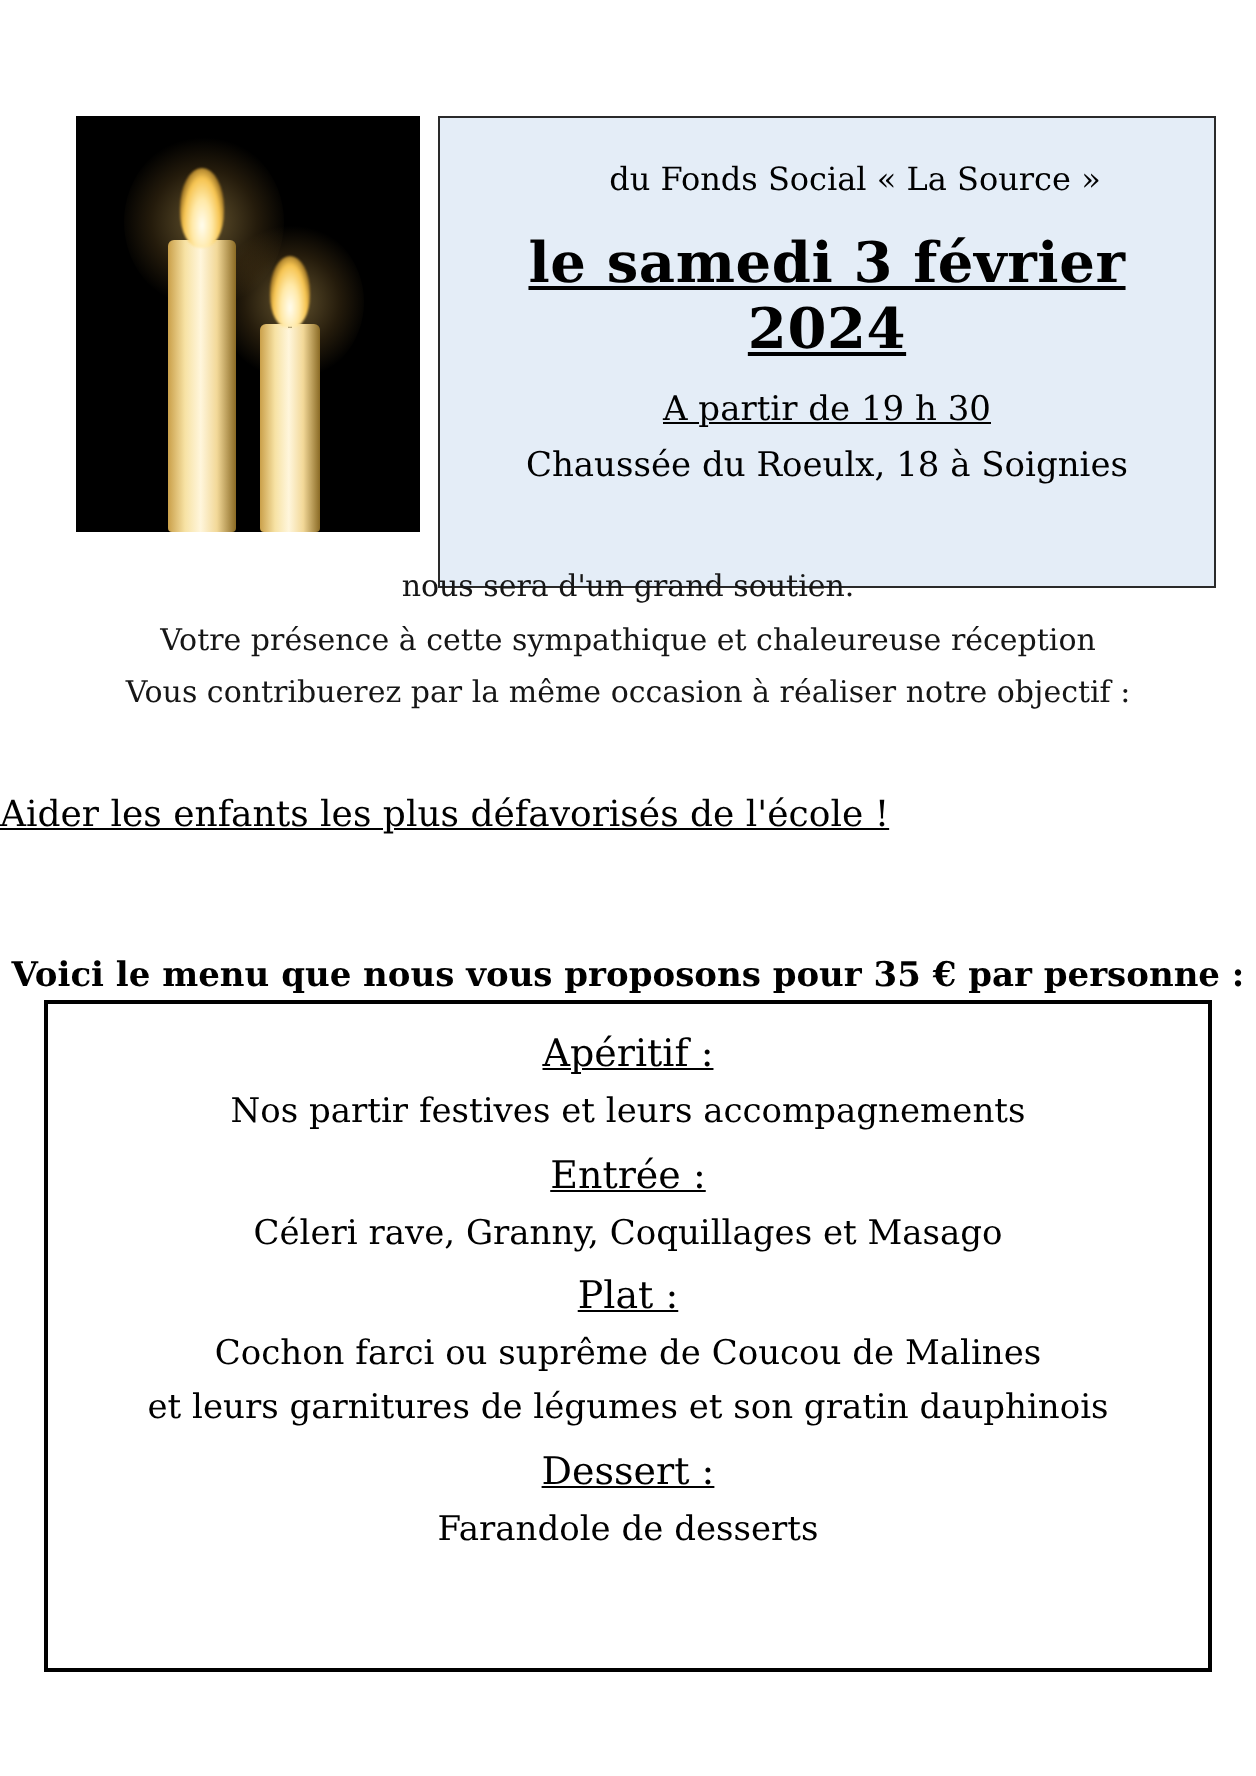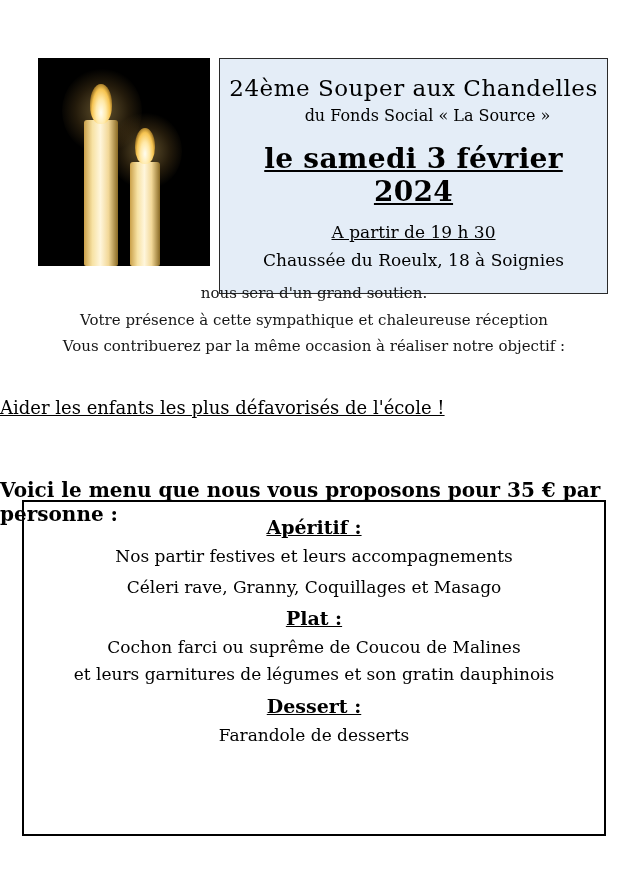--- a/index.html
+++ b/index.html
@@ -151,39 +151,39 @@
     font-size: 18px;
     text-decoration: underline;
   }
 
   
   .menu-lead {
     position: absolute;
     left: 0;
     top: 478px;
     width: 628px;
-    text-align: left;
-    font-size: 20px;
+    text-align: center;
+    font-size: 17px;
     font-weight: bold;
   }
 
   .menu-box {
     position: absolute;
     left: 22px;
     top: 500px;
     width: 584px;
     height: 336px;
     border: 2px solid #000000;
     box-sizing: border-box;
     text-align: center;
     padding-top: 14px;
   }
   .course-title {
     font-size: 19px;
-    font-weight: bold;
+    font-weight: normal;
     text-decoration: underline;
     margin-top: 8px;
   }
   .course-title.first { margin-top: 0; }
   .course-desc {
     font-size: 17px;
     line-height: 1.45;
     margin-top: 6px;
   }
 </style>
@@ -199,21 +199,20 @@
       <div class="glow g2"></div>
       <div class="candle tall"></div>
       <div class="candle short"></div>
       <div class="wick w1"></div>
       <div class="wick w2"></div>
       <div class="flame f1"></div>
       <div class="flame f2"></div>
     </div>
 
     <div class="title-box">
-      <div class="t-line1">24ème Souper aux Chandelles</div>
       <div class="t-line2">du Fonds Social « La Source »</div>
       <div class="t-date">le samedi 3 février 2024</div>
       <div class="t-hour">A partir de 19 h 30</div>
       <div class="t-addr">Chaussée du Roeulx, 18 à Soignies</div>
     </div>
 
   </div>
 
   <div class="intro">
     <div>nous sera d'un grand soutien.</div>
@@ -223,20 +222,21 @@
 
   <div class="objective">Aider les enfants les plus défavorisés de l'école !</div>
 
   <div class="menu-lead">Voici le menu que nous vous proposons pour 35 € par personne :</div>
 
   <div class="menu-box">
 
     <div class="course-title first">Apéritif :</div>
     <div class="course-desc">Nos partir festives et leurs accompagnements</div>
 
+    <div class="course-title">Entrée :</div>
     <div class="course-desc">Céleri rave, Granny, Coquillages et Masago</div>
 
     <div class="course-title">Plat :</div>
     <div class="course-desc">Cochon farci ou suprême de Coucou de Malines</div>
     <div class="course-desc" style="margin-top:2px">et leurs garnitures de légumes et son gratin dauphinois</div>
 
     <div class="course-title">Dessert :</div>
     <div class="course-desc">Farandole de desserts</div>
 
   </div>

